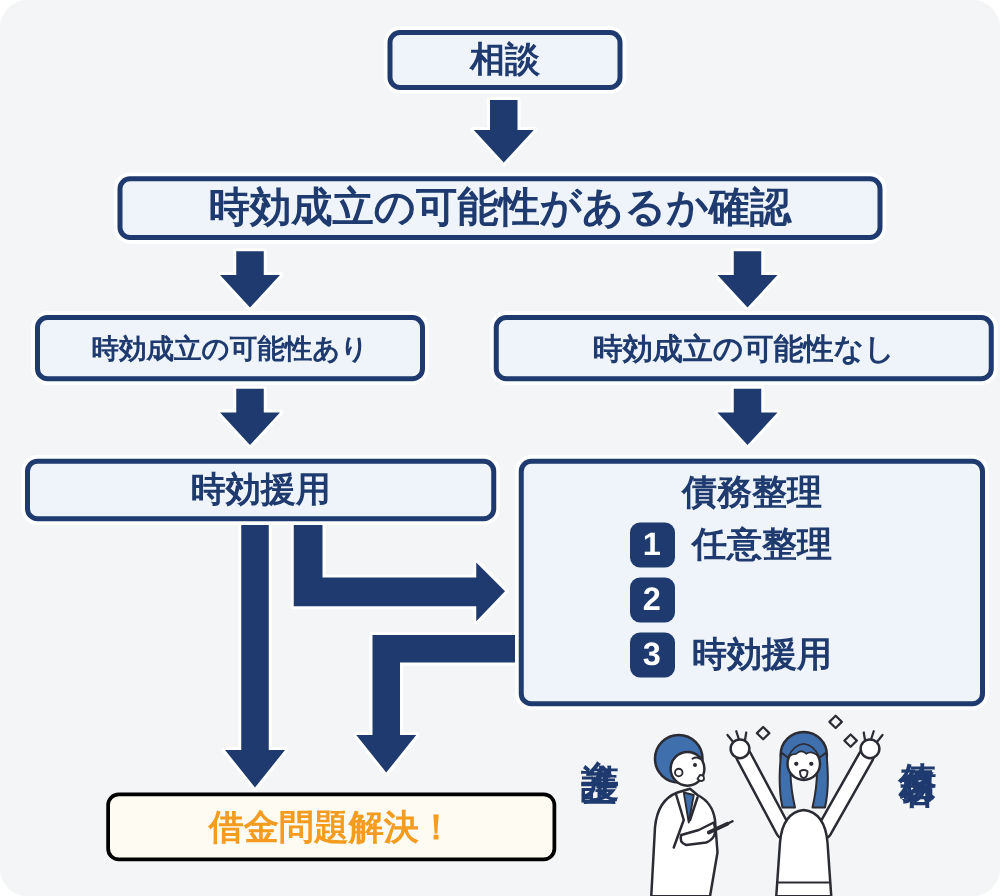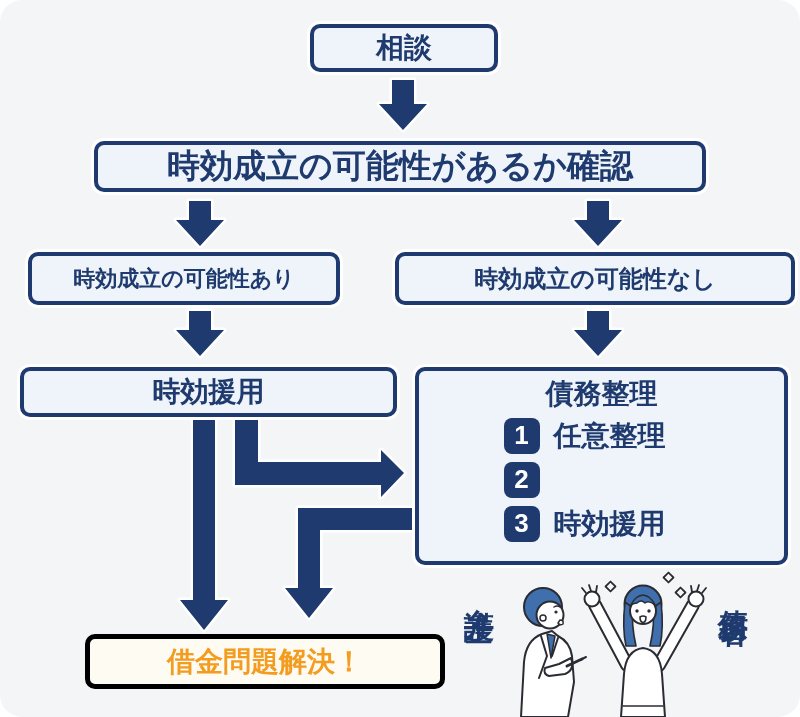--- a/index.html
+++ b/index.html
@@ -29,21 +29,21 @@
   }
   .workout-title{font-size:28px;color:#1e3a6e;line-height:1.1;}
   .workout-item{display:flex;align-items:center;gap:14px;width:196px;}
   .num-chip{
     width:36px;height:36px;border-radius:8px;background:#1e3a6e;color:#ffffff;
     display:flex;align-items:center;justify-content:center;font-size:26px;flex:0 0 auto;
   }
   .workout-label{font-size:28px;color:#1e3a6e;white-space:nowrap;}
   .b-result{
     left:85px;top:634px;width:360px;height:55px;
-    background:#fdfbf2;border:5px solid #000000;color:#f39c1f;font-size:28px;
+    background:#fdfbf2;border:3px solid #000000;color:#f39c1f;font-size:28px;
     box-shadow:none;
   }
   .vlabel{
     position:absolute;z-index:2;color:#1e3a6e;font-weight:bold;font-size:30px;
     writing-mode:vertical-rl;text-orientation:upright;letter-spacing:3px;line-height:1;
   }
   .vlabel.lawyer{left:464px;top:584px;}
   .vlabel.debtor{left:718px;top:586px;}
   .people{position:absolute;left:455px;top:570px;width:310px;height:147px;z-index:2;}
 </style>

